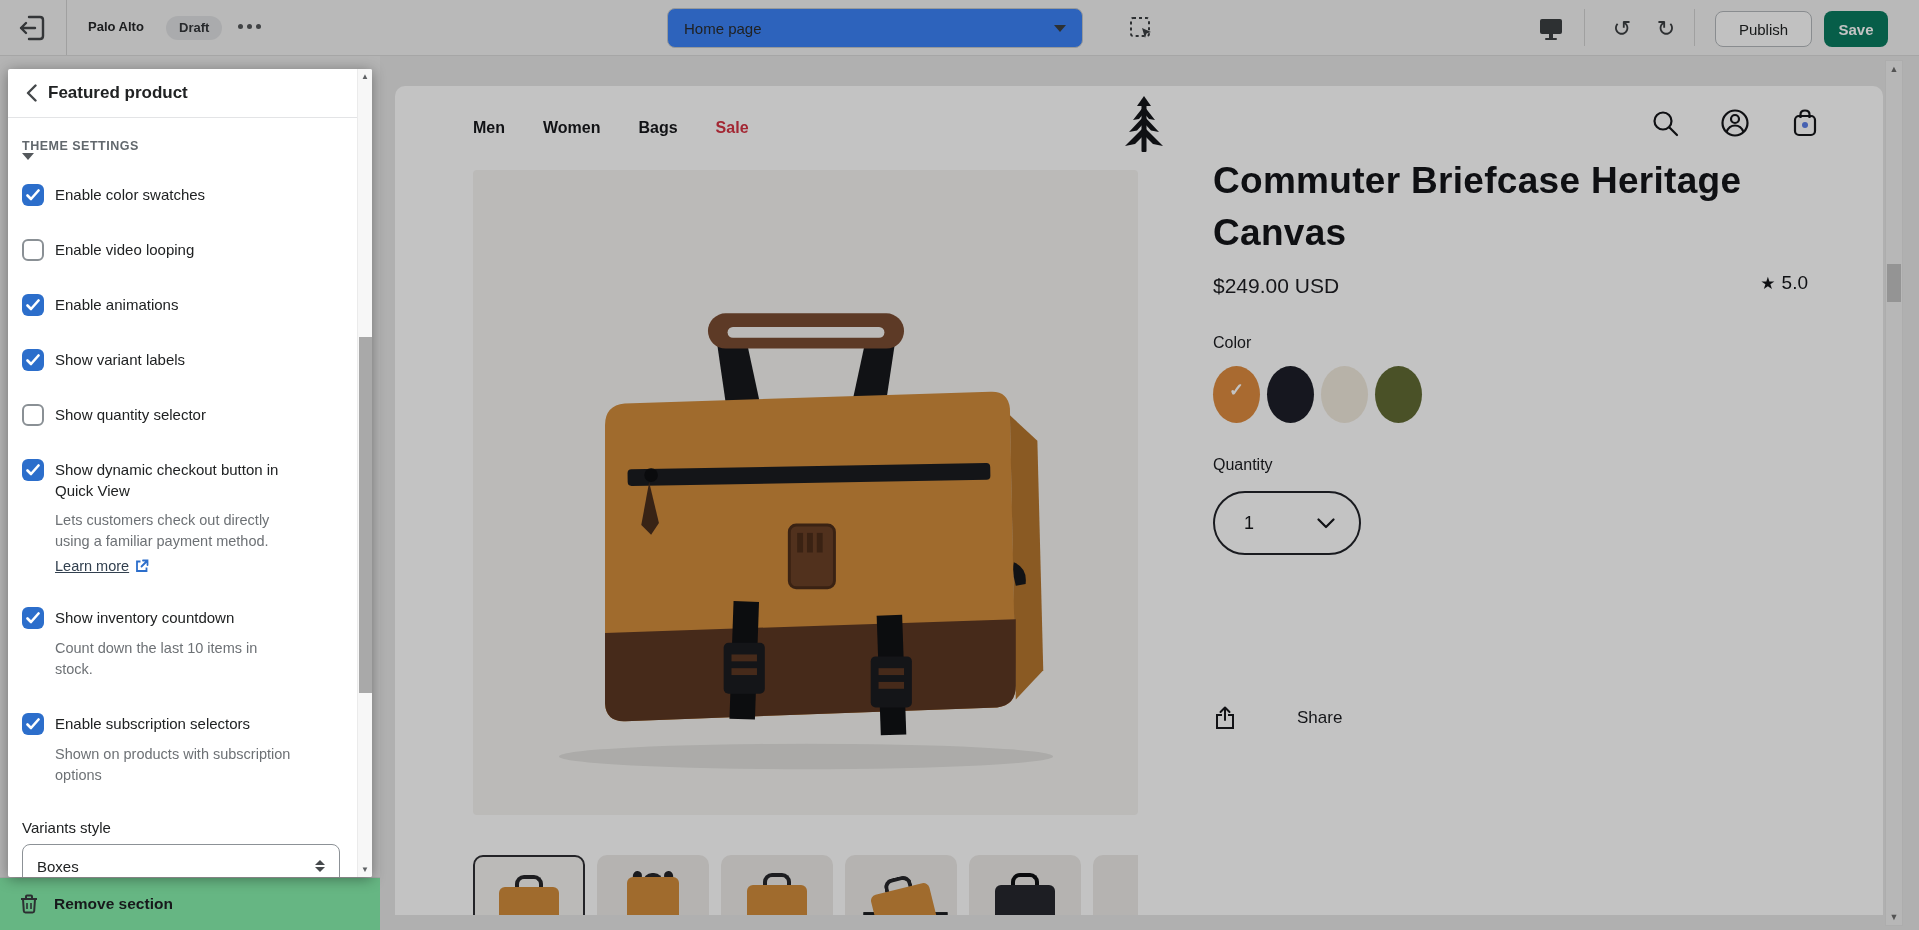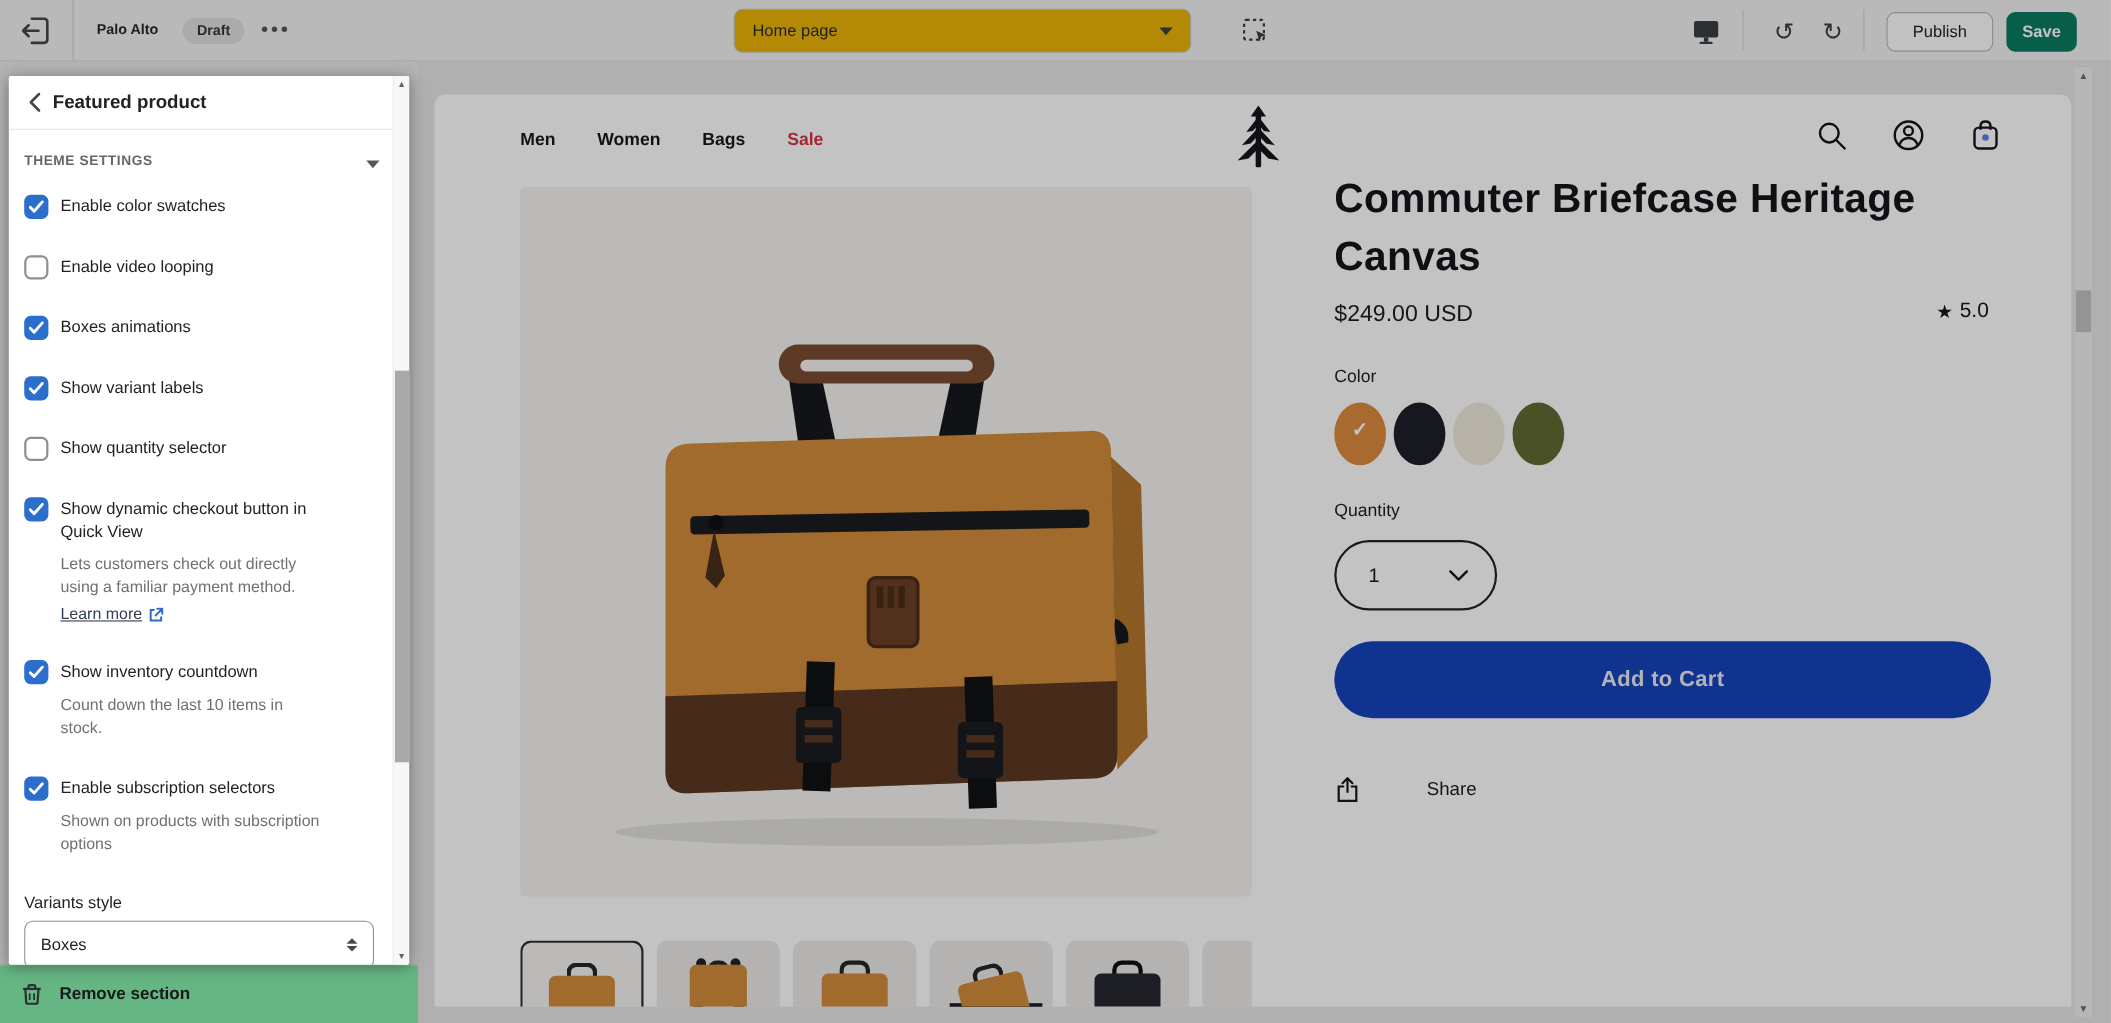--- a/index.html
+++ b/index.html
@@ -11,21 +11,21 @@
   .topbar { position:absolute; left:0; top:0; right:0; height:56px; background:#f2f2f2;
             border-bottom:1px solid #dadada; z-index:10; }
   .tb-divider { position:absolute; top:0; bottom:0; width:1px; background:#d2d2d2; }
   .tb-divider.short { top:9px; bottom:9px; }
   .exit-btn { position:absolute; left:17px; top:13px; width:30px; height:30px; cursor:pointer; }
   .store-name { position:absolute; left:88px; top:19px; font-size:13px; font-weight:700; color:#26282a; }
   .draft-badge { position:absolute; left:166px; top:16px; height:24px; padding:4px 13px; background:#dfe0e2;
                  border-radius:12px; font-size:13px; font-weight:600; color:#33363a; }
   .more-btn { position:absolute; left:238px; top:24px; display:flex; gap:4px; cursor:pointer; }
   .more-btn i { width:5px; height:5px; border-radius:50%; background:#55585b; }
-  .page-select { position:absolute; left:667px; top:8px; width:416px; height:40px; background:#eab308;
+  .page-select { position:absolute; left:667px; top:8px; width:416px; height:40px; background:#3b82f6;
                  border:1px solid #c5c8cb; border-radius:8px; display:flex; align-items:center;
                  padding:0 16px; font-size:15px; color:#2a2c2e; cursor:pointer; }
   .page-select .chev { margin-left:auto; width:0; height:0; border-left:6px solid transparent;
                  border-right:6px solid transparent; border-top:7px solid #3c4043; }
   .icon-btn { position:absolute; top:15px; width:28px; height:28px; display:flex; align-items:center;
               justify-content:center; cursor:pointer; color:#3c3f42; }
   .glyph-btn { font-size:22px; line-height:26px; color:#3c3f42; }
   .publish-btn { position:absolute; left:1715px; top:11px; width:97px; height:36px; background:#fdfdfd;
                  border:1px solid #b3b7bb; border-radius:8px; font-size:15px; color:#202223;
                  font-family:inherit; cursor:pointer; }
@@ -106,21 +106,21 @@
 
   
   .panel { position:absolute; left:8px; top:69px; width:364px; height:808px; background:#fff; z-index:60;
            box-shadow:0 2px 14px rgba(0,0,0,.38); border-radius:2px; overflow:hidden; }
   .panel-header { height:49px; border-bottom:1px solid #e3e4e6; display:flex; align-items:center;
                   padding:0 18px; gap:8px; }
   .panel-header h2 { font-size:17px; font-weight:600; color:#202223; }
   .back-btn { width:14px; height:14px; cursor:pointer; display:flex; align-items:center; }
   .panel-body { position:absolute; left:0; top:50px; right:15px; bottom:0; overflow:hidden;
                 padding:20px 6px 0 14px; }
-  .theme-row { display:flex; align-items:flex-end; justify-content:space-between; margin-bottom:24px; padding-right:6px; cursor:pointer; }
+  .theme-row { display:flex; align-items:flex-start; justify-content:space-between; margin-bottom:24px; padding-right:6px; cursor:pointer;flex-direction:column; }
   .theme-row span { font-size:12.5px; font-weight:700; letter-spacing:.5px; color:#62686d; }
   .theme-row .caret { width:0; height:0; border-left:6px solid transparent; border-right:6px solid transparent;
                       border-top:7px solid #54585c; }
   .setting { margin-bottom:33px; }
   .setting .row { display:flex; gap:11px; }
   .cb { flex:0 0 22px; width:22px; height:22px; border-radius:6px; border:2px solid #8a9095; background:#fff;
         position:relative; cursor:pointer; }
   .cb.checked { border:none; background:var(--checkbox-blue); }
   .cb svg { display:none; position:absolute; left:4px; top:5px; }
   .cb.checked svg { display:block; }
@@ -338,21 +338,20 @@
               
             </div>
           </div>
         <div class="qty-label">Quantity</div>
         <div class="qty-select">
           <span class="val">1</span>
           <svg width="18" height="11" viewBox="0 0 18 11" fill="none" stroke="#17181c" stroke-width="2.2">
             <path d="M1.5 1.5 L9 9 L16.5 1.5" stroke-linecap="round" stroke-linejoin="round"></path>
           </svg>
         </div>
-        <button class="atc-btn">Add to Cart</button>
         <div class="share-row">
           <svg width="20" height="24" viewBox="0 0 20 24" fill="none" stroke="#17181c" stroke-width="2">
             <path d="M10 14 V2 M5.5 6 L10 1.5 L14.5 6" stroke-linecap="round" stroke-linejoin="round"></path>
             <path d="M6 9 H2 V22 H18 V9 H14" stroke-linecap="square"></path>
           </svg>
           <span>Share</span>
         </div>
       </div>
     </div>
 
@@ -403,21 +402,21 @@
             </div>
 
           </div>
           <div class="setting">
             <div class="row">
               <span class="cb checked">
                 <svg width="14" height="12" viewBox="0 0 14 12" fill="none" stroke="#fff" stroke-width="2.6">
                   <path d="M1.5 6.5 L5 10 L12.5 1.5" stroke-linecap="round" stroke-linejoin="round"></path>
                 </svg>
               </span>
-              <span class="lbl">Boxes animations</span>
+              <span class="lbl">Enable animations</span>
             </div>
 
           </div>
           <div class="setting">
             <div class="row">
               <span class="cb checked">
                 <svg width="14" height="12" viewBox="0 0 14 12" fill="none" stroke="#fff" stroke-width="2.6">
                   <path d="M1.5 6.5 L5 10 L12.5 1.5" stroke-linecap="round" stroke-linejoin="round"></path>
                 </svg>
               </span>

